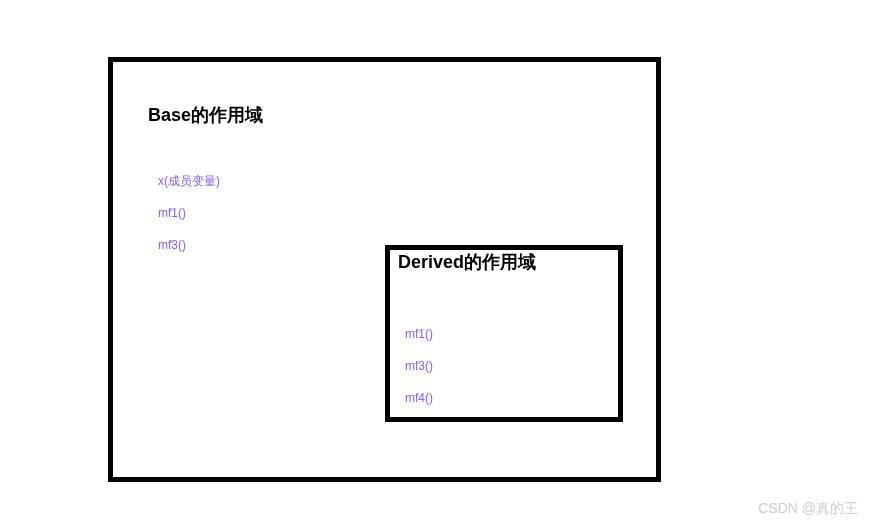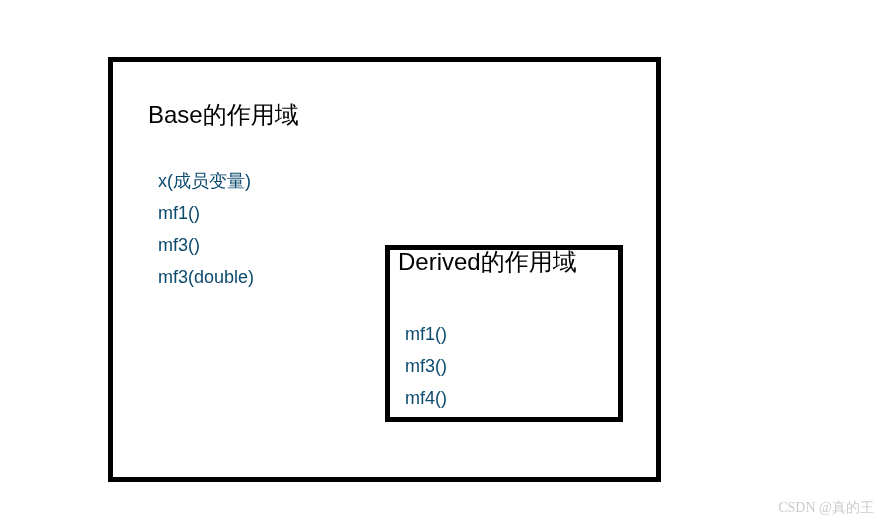--- a/index.html
+++ b/index.html
@@ -35,72 +35,71 @@
     left: 272px;
     top: 183px;
     width: 238px;
     height: 177px;
     box-sizing: border-box;
     border: 5px solid #000000;
     background: #ffffff;
   }
   .scope-title {
     position: absolute;
-    font-size: 24px;
+    font-size: 18px;
     line-height: 24px;
     white-space: nowrap;
     color: #000000;
+    font-weight: bold;
   }
   .base-title {
     left: 35px;
     top: 41px;
   }
   .derived-title {
     left: 8px;
     top: 0;
   }
   .member-list {
     position: absolute;
-    font-size: 18px;
+    font-size: 12px;
     line-height: 32px;
     white-space: nowrap;
-    color: #0c4a6e;
+    color: #8b5cf6;
   }
   .base-list {
     left: 45px;
     top: 103px;
   }
   .derived-list {
     left: 15px;
     top: 68px;
   }
   .watermark {
     position: absolute;
-    right: 4px;
+    right: 20px;
     top: 499px;
     font-size: 14px;
     line-height: 18px;
     white-space: nowrap;
-    font-family: Liberation Serif, serif;
   }
 </style>
 </head>
 <body>
 
 <div class="canvas">
 
   <div class="outer-box">
 
     <div class="scope-title base-title">Base的作用域</div>
 
     <div class="member-list base-list">
         <div class="member-item">x(成员变量)</div>
         <div class="member-item">mf1()</div>
         <div class="member-item">mf3()</div>
-        <div class="member-item">mf3(double)</div>
       </div>
 
     <div class="inner-box">
 
       <div class="scope-title derived-title">Derived的作用域</div>
 
       <div class="member-list derived-list">
           <div class="member-item">mf1()</div>
           <div class="member-item">mf3()</div>
           <div class="member-item">mf4()</div>

